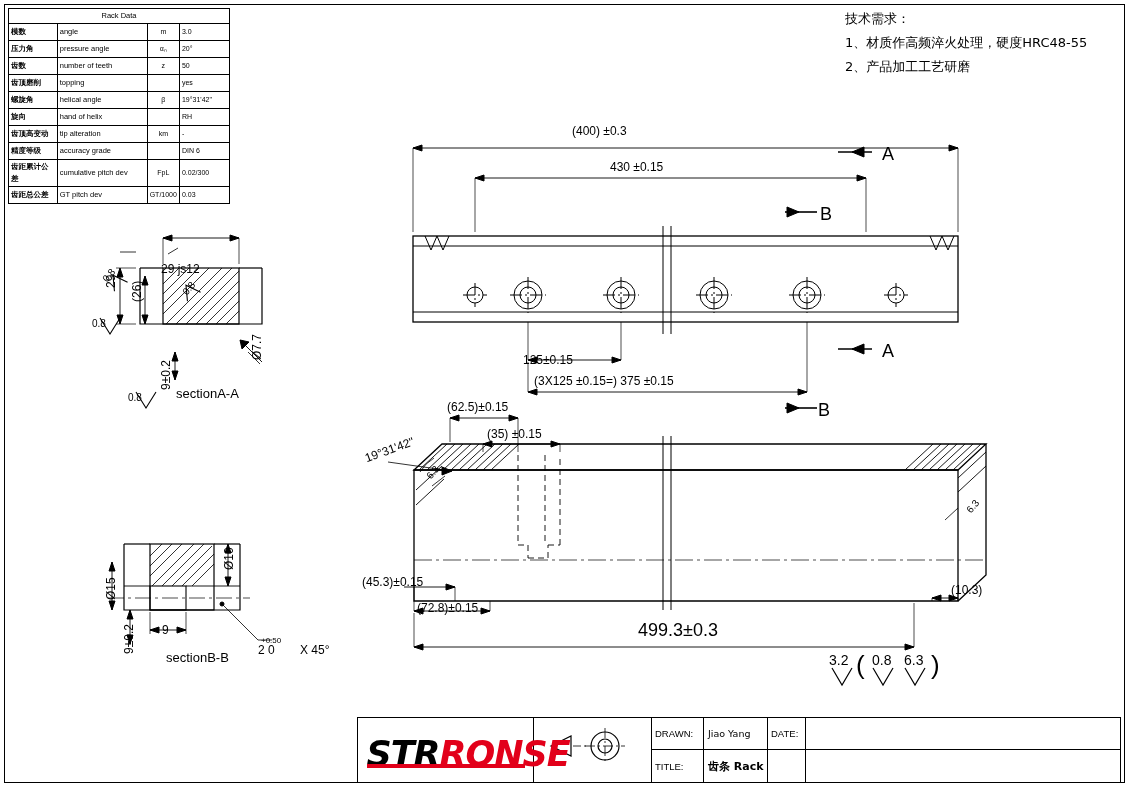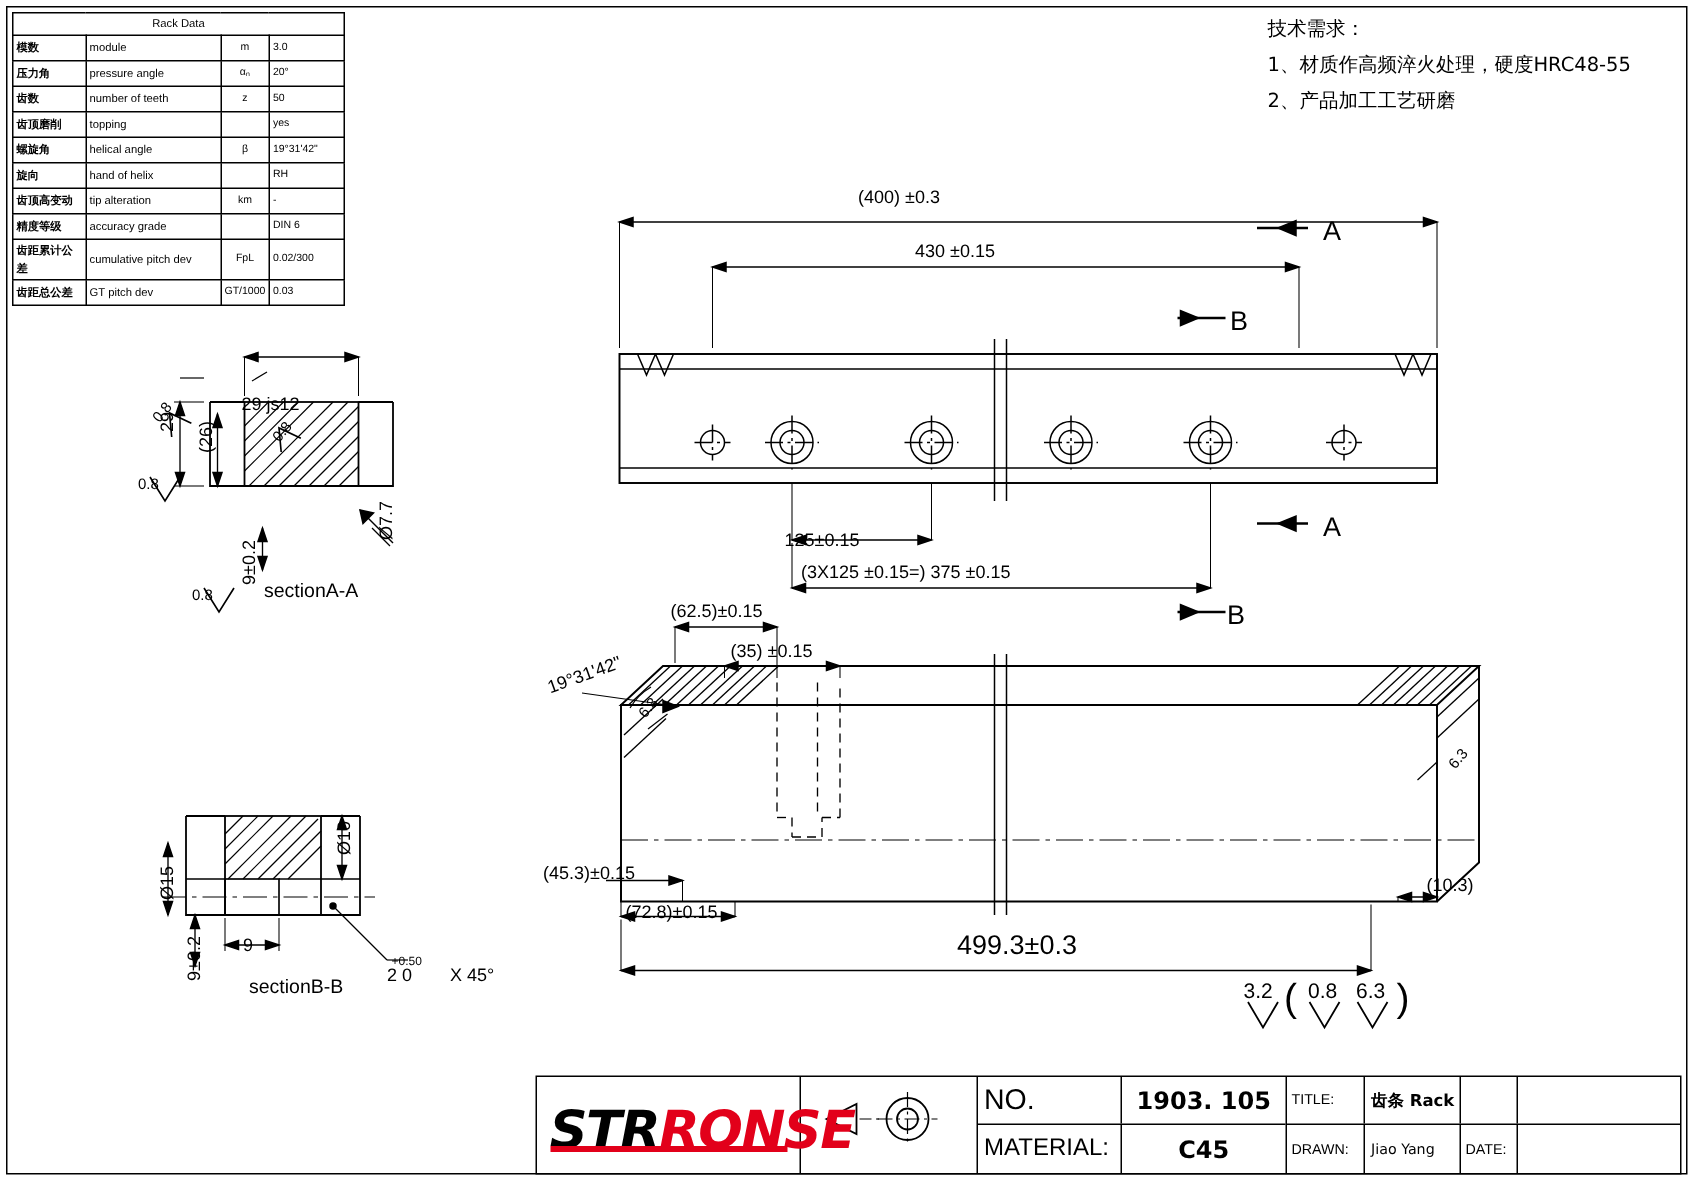--- a/index.html
+++ b/index.html
@@ -53,21 +53,21 @@
 <div class="sheet">
   <div class="frame"></div>
 
   <table class="rack-table">
     <tbody>
         <tr>
           <td class="title" colspan="4">Rack Data</td>
         </tr>
     <tr>
       <td class="cn">模数</td>
-      <td class="en">module</td>
+      <td class="en">angle</td>
       <td class="sym">m</td>
       <td class="val">3.0</td>
     </tr>
     <tr>
       <td class="cn">压力角</td>
       <td class="en">pressure angle</td>
       <td class="sym">αₙ</td>
       <td class="val">20°</td>
     </tr>
     <tr>
@@ -449,38 +449,28 @@
   <div class="t" style="left:931px;top:650px;font-size:26px;">)</div>
 
   <div class="tb">
     <div class="cell logo">
       <div class="logo-wrap">
         <div class="logo-text"><span>STR</span><span class="logo-red">RONSE</span></div>
         <div class="logo-bar"></div>
       </div>
     </div>
     <div class="cell proj"></div>
-    <div class="cell nm">
+    <div class="cell meta" style="border-right:none;">
       <div class="row">
-        <div class="lab">NO.</div>
-        <div class="val">1903. 105</div>
+        <div class="k">DRAWN:</div>
+        <div class="v">Jiao Yang</div>
+        <div class="k2">DATE:</div>
+        <div class="v2"></div>
       </div>
-      <div class="row">
-        <div class="lab" style="font-size:16px;">MATERIAL:</div>
-        <div class="val">C45</div>
-      </div>
-    </div>
-    <div class="cell meta" style="border-right:none;">
       <div class="row">
         <div class="k">TITLE:</div>
         <div class="v" style="font-size:11px;font-weight:bold;">齿条 Rack</div>
         <div class="k2" style="border-right:1.2px solid #000;"></div>
         <div class="v2"></div>
       </div>
-      <div class="row">
-        <div class="k">DRAWN:</div>
-        <div class="v">Jiao Yang</div>
-        <div class="k2">DATE:</div>
-        <div class="v2"></div>
-      </div>
     </div>
   </div>
 </div>
 
 </body></html>

